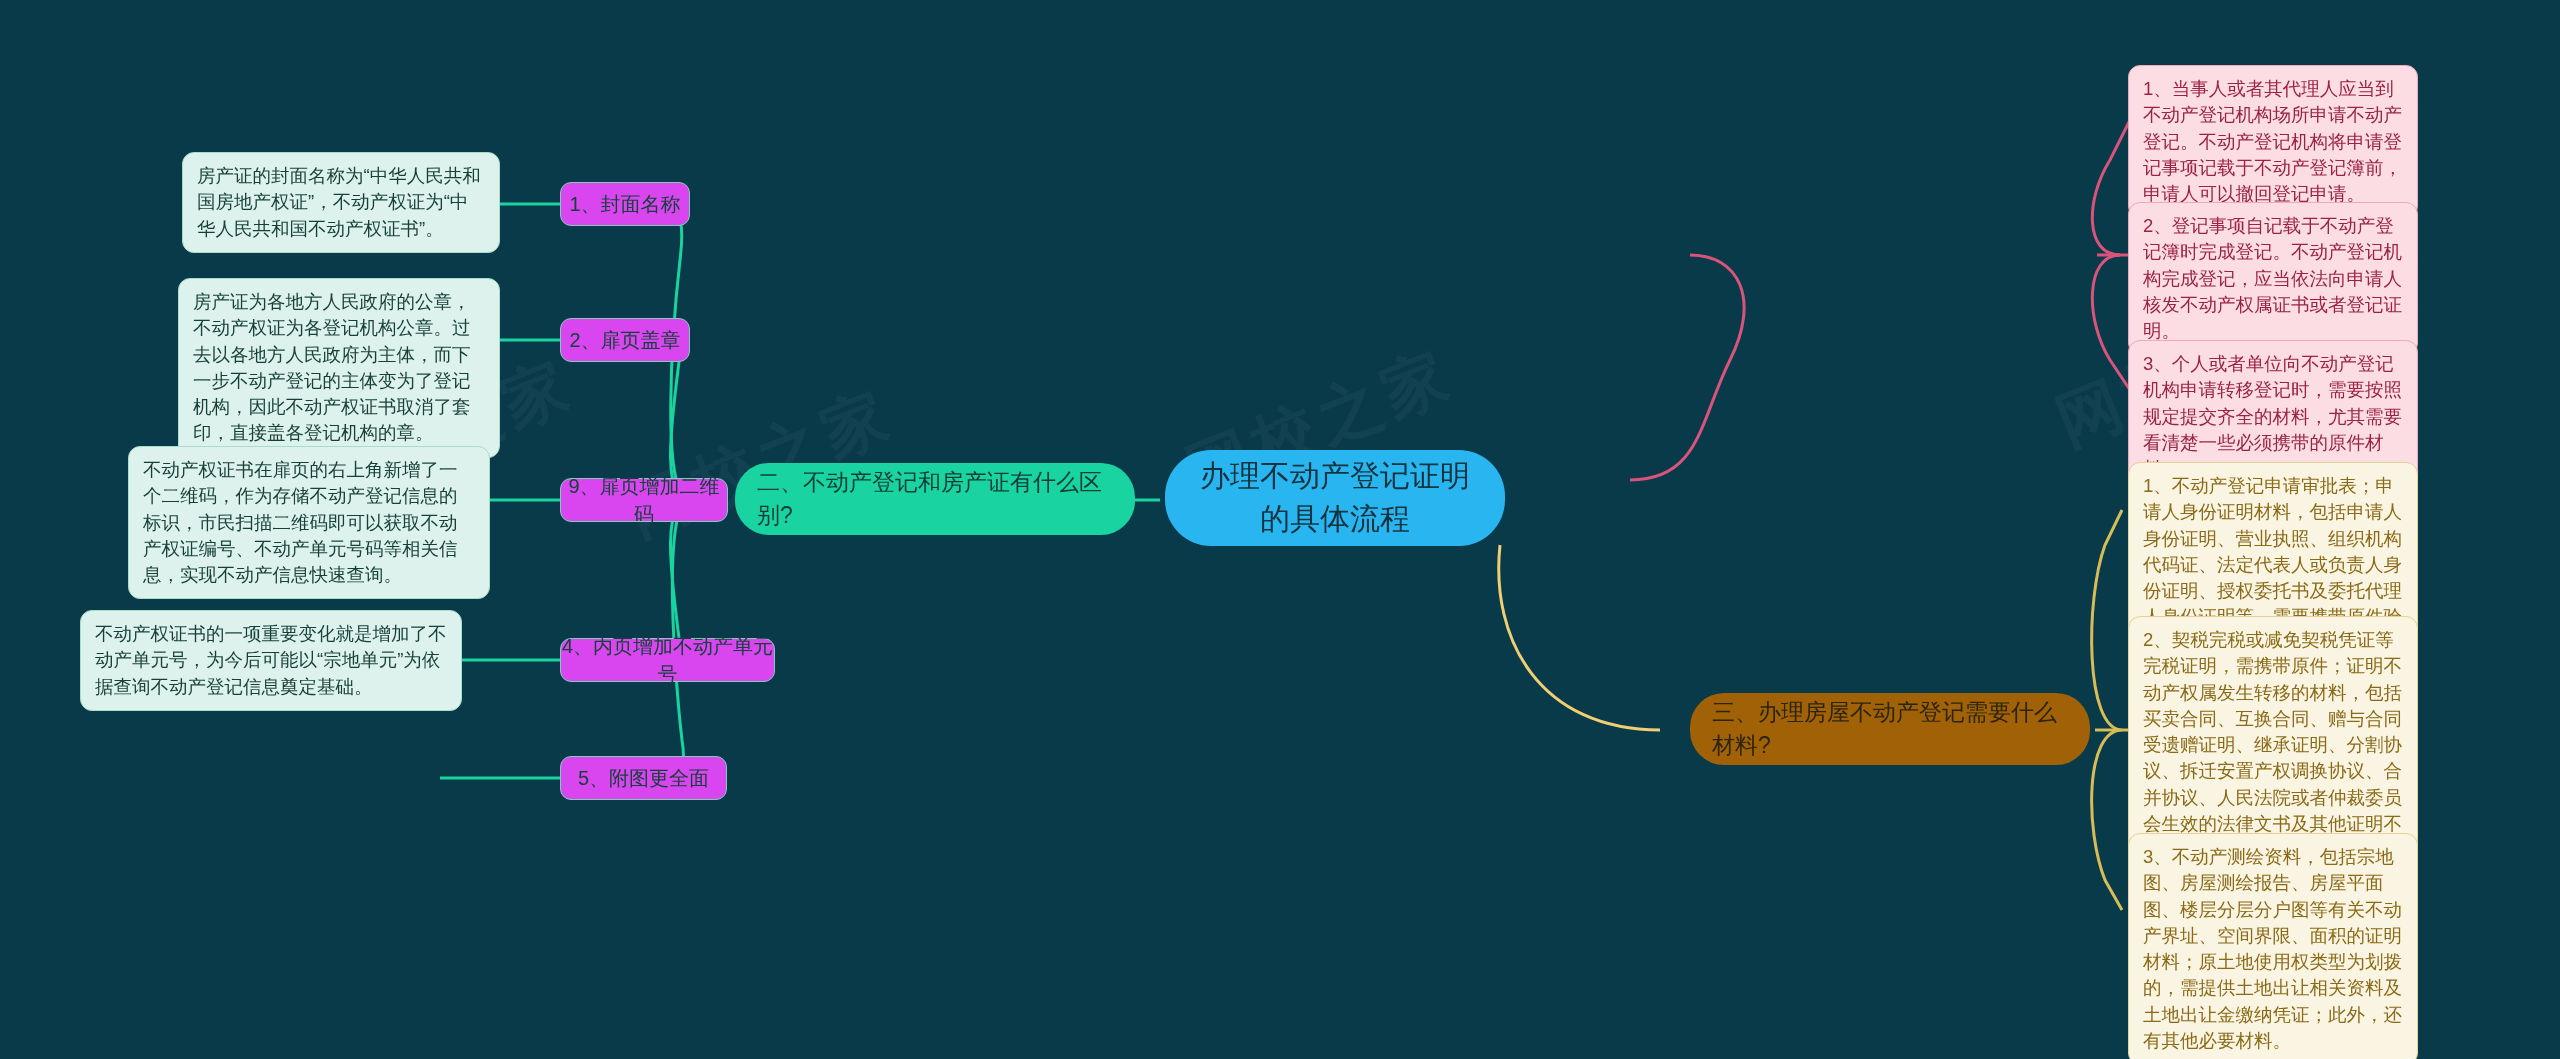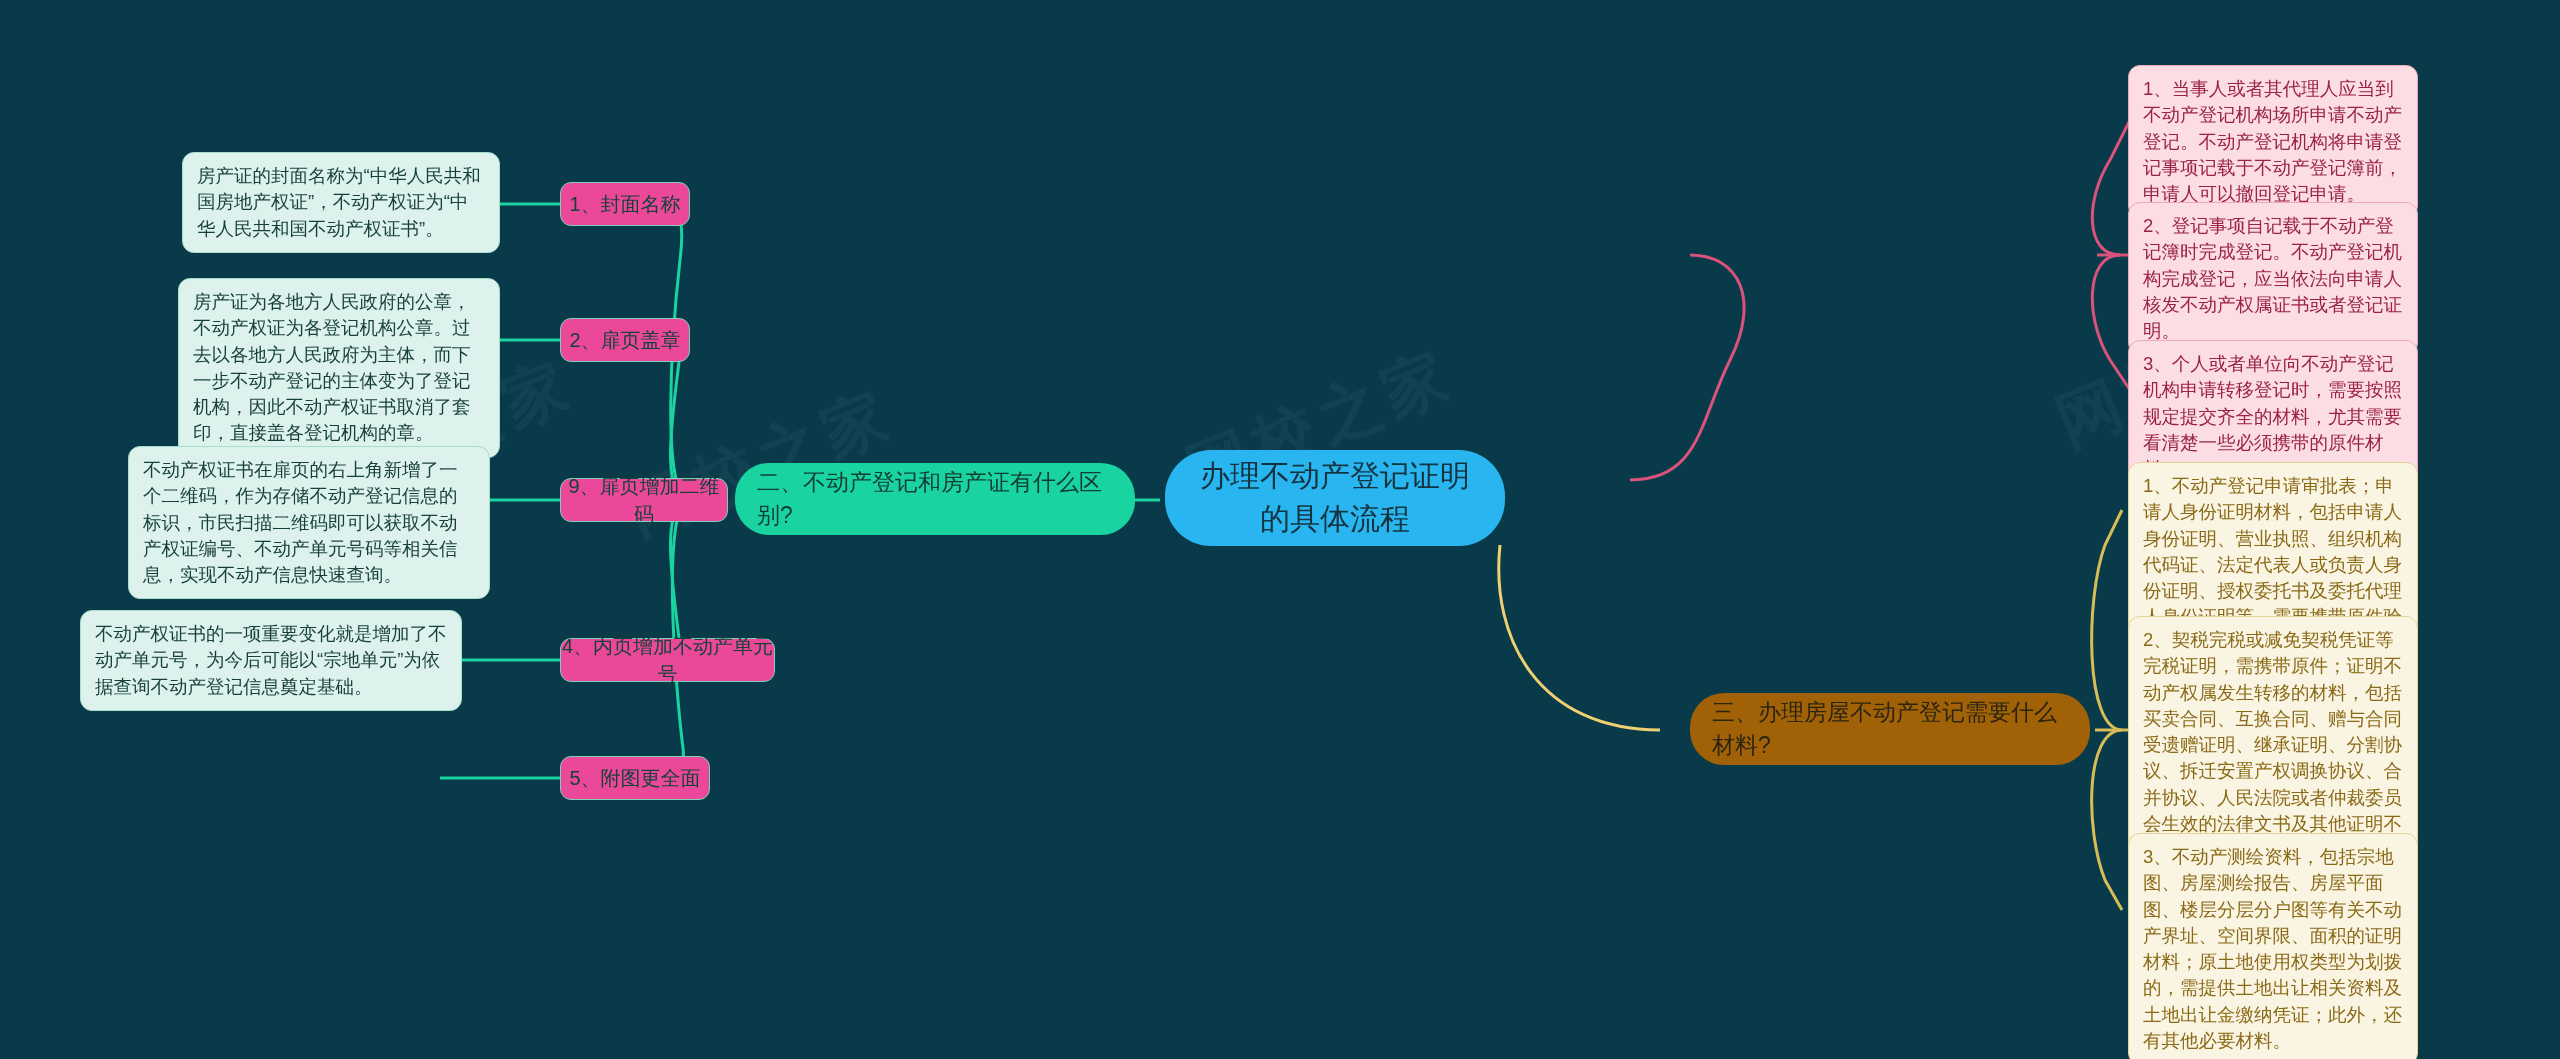--- a/index.html
+++ b/index.html
@@ -70,21 +70,21 @@
     background: #19d4a0;
     color: #123c36;
   }
   .topic-yellow {
     background: #a16207;
     color: #2b2410;
   }
 
   
   .sublabel {
-    background: #ec4899;
+    background: #d946ef;
     color: #14423a;
     border: 1.5px solid #7fcfb8;
     border-radius: 11px;
     padding: 7px 0;
     font-size: 20px;
     justify-content: center;
     text-align: center;
   }
 
   
@@ -176,21 +176,21 @@
   </div>
   <div class="node sublabel" style="left:560px; top:318px; width:130px; height:44px;">
     <span>2、扉页盖章</span>
   </div>
   <div class="node sublabel" style="left:560px; top:478px; width:168px; height:44px;">
     <span>9、扉页增加二维码</span>
   </div>
   <div class="node sublabel" style="left:560px; top:638px; width:215px; height:44px;">
     <span>4、内页增加不动产单元号</span>
   </div>
-  <div class="node sublabel" style="left:560px; top:756px; width:150px; height:44px;">
+  <div class="node sublabel" style="left:560px; top:756px; width:167px; height:44px;">
     <span>5、附图更全面</span>
   </div>
 
   <div class="node leaf leaf-green" style="left:178px; top:278px; width:322px; height:auto; min-height:124px;">
     <span>房产证为各地方人民政府的公章，不动产权证为各登记机构公章。过去以各地方人民政府为主体，而下一步不动产登记的主体变为了登记机构，因此不动产权证书取消了套印，直接盖各登记机构的章。</span>
   </div>
   <div class="node leaf leaf-green" style="left:182px; top:152px; width:318px; height:auto; min-height:92px;">
     <span>房产证的封面名称为“中华人民共和国房地产权证”，不动产权证为“中华人民共和国不动产权证书”。</span>
   </div>
   <div class="node leaf leaf-green" style="left:80px; top:610px; width:382px; height:auto; min-height:90px;">

